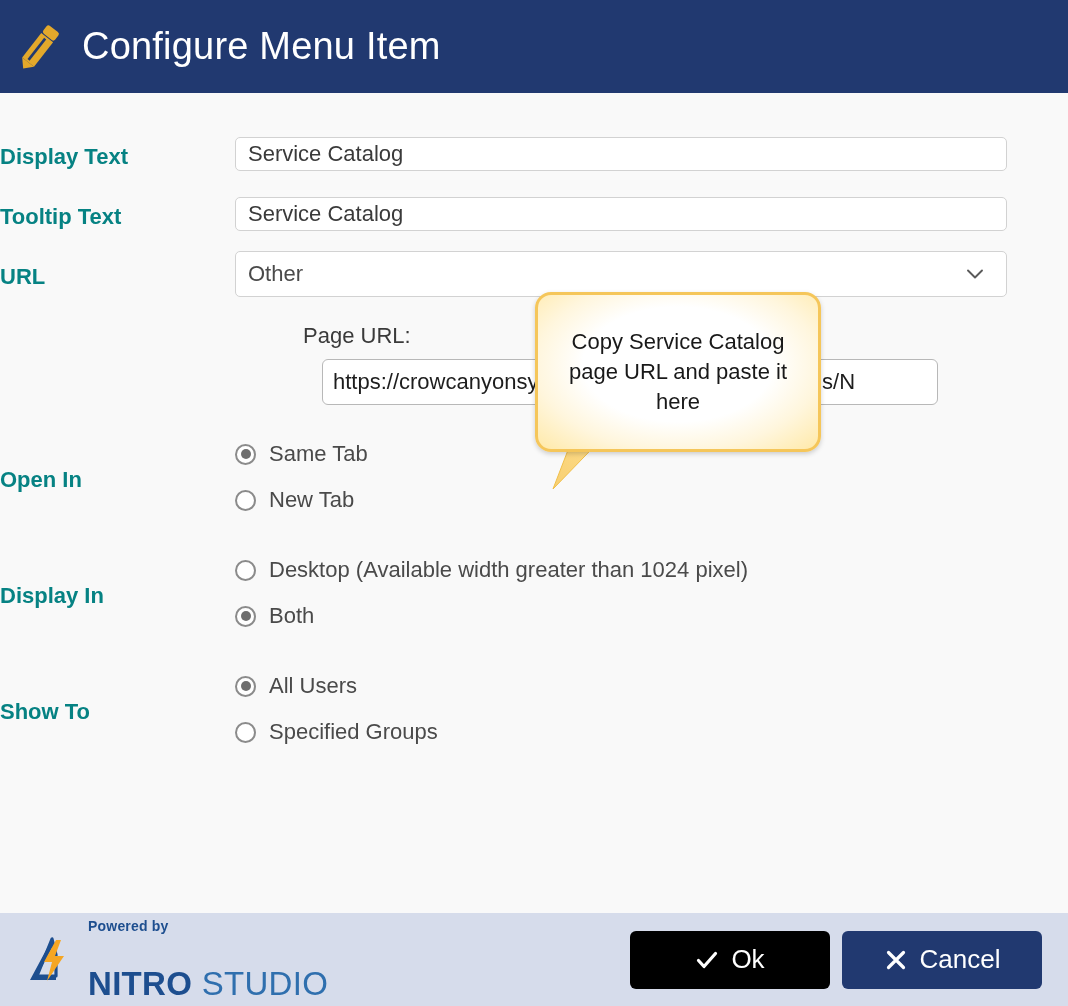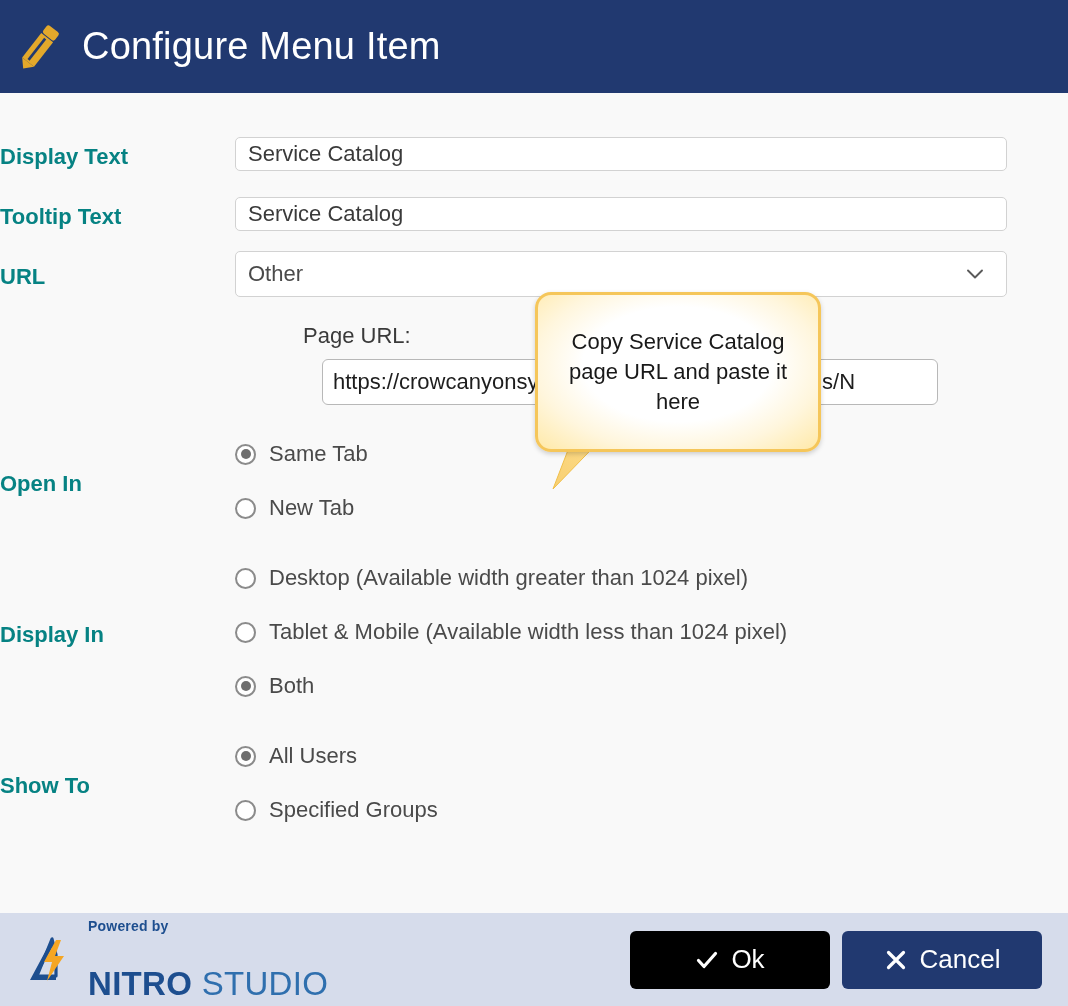--- a/index.html
+++ b/index.html
@@ -132,21 +132,21 @@
     color: #1d1d1d;
     padding: 0 10px;
     outline: none;
     margin-left: 19px;
   }
 
   
   .radio-group {
     display: flex;
     flex-direction: column;
-    gap: 28px;
+    gap: 20px;
   }
   .radio-item {
     display: flex;
     align-items: center;
     gap: 13px;
     cursor: pointer;
   }
   .radio-mark {
     width: 21px;
     height: 21px;
@@ -357,24 +357,20 @@
 
   <div class="spacer-44"></div>
 
   <div class="form-row">
     <div class="field-label">Display In</div>
     <div class="field-control">
       <div class="radio-group">
         <div class="radio-item">
           <span class="radio-mark"></span>
           <span class="radio-label">Desktop (Available width greater than 1024 pixel)</span>
-        </div>
-        <div class="radio-item">
-          <span class="radio-mark"></span>
-          <span class="radio-label">Tablet &amp; Mobile (Available width less than 1024 pixel)</span>
         </div>
         <div class="radio-item">
           <span class="radio-mark checked"></span>
           <span class="radio-label">Both</span>
         </div>
       </div>
     </div>
   </div>
 
   <div class="spacer-44"></div>

